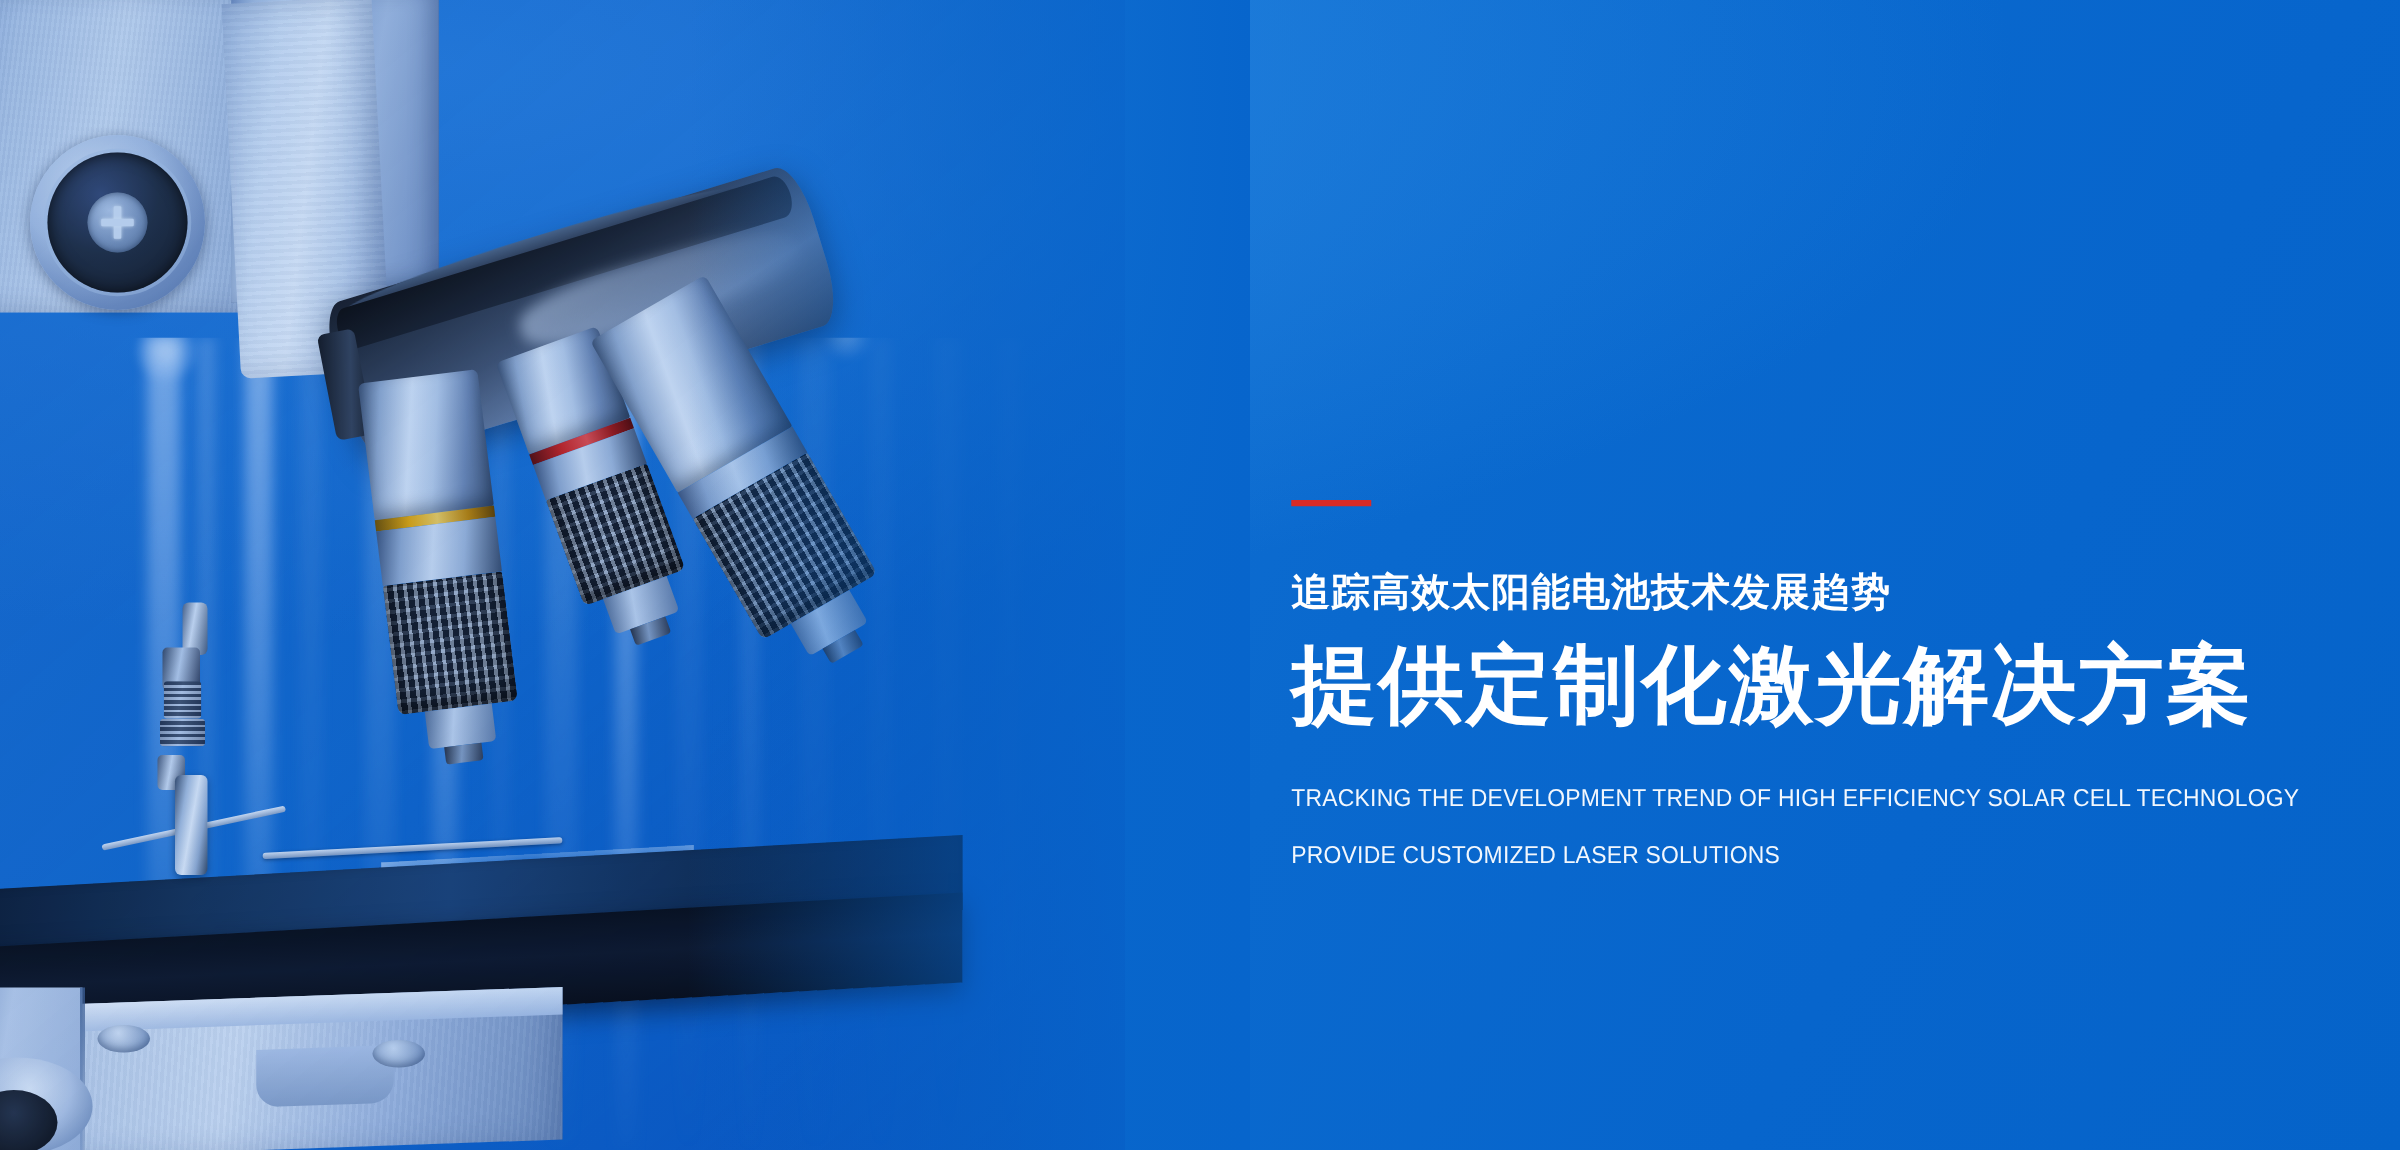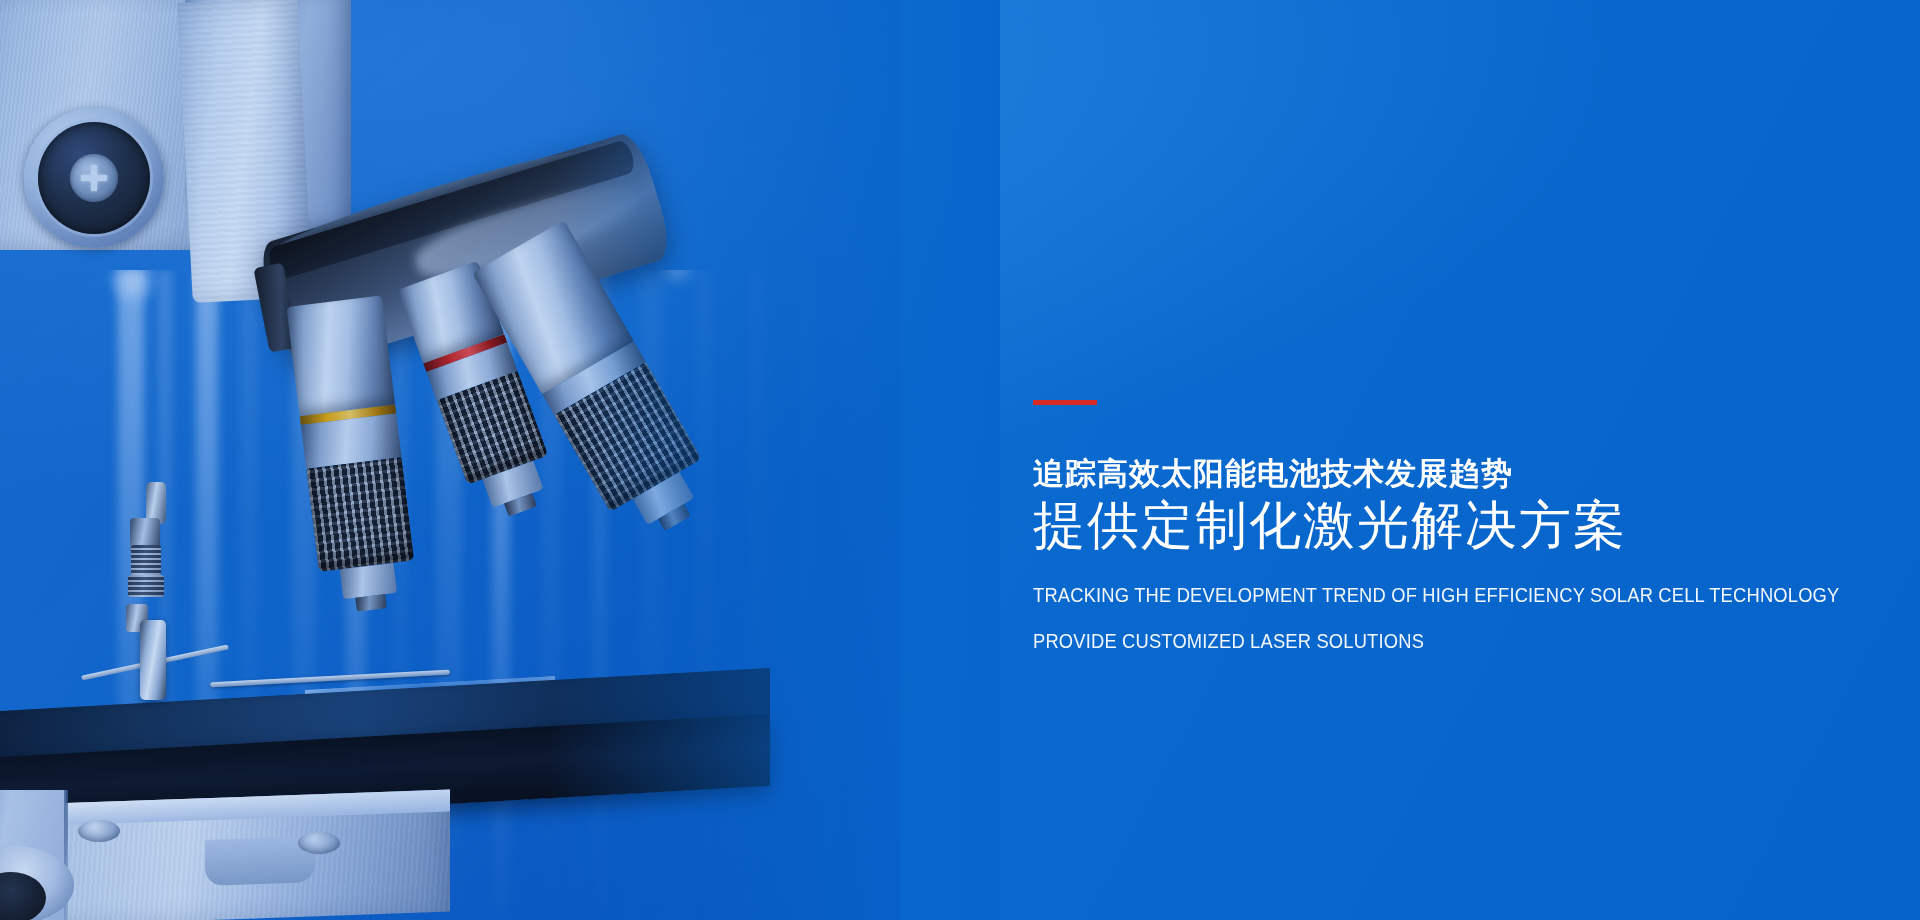--- a/index.html
+++ b/index.html
@@ -318,26 +318,26 @@
 
   
   .copy{
     position:absolute; left:1033px; top:400px; width:840px;
   }
   .accent-bar{
     width:64px; height:5px; background:#D92B26; margin-bottom:53px;
   }
   .subhead{
     font-size:31px; font-weight:bold; color:#FFFFFF;
-    letter-spacing:1px; line-height:1; margin-bottom:8px;
+    letter-spacing:1px; line-height:1; margin-bottom:22px;
     white-space:nowrap;
   }
   .headline{
-    font-size:52px; font-weight:normal; color:#FFFFFF;
-    letter-spacing:2px; line-height:1.1; margin-bottom:32px;
+    font-size:68px; font-weight:bold; color:#FFFFFF;
+    letter-spacing:2px; line-height:1.1; margin-bottom:44px;
     white-space:nowrap;
   }
   .en-line{
     font-size:19.5px; color:#F2F7FD; letter-spacing:.2px;
     line-height:1; white-space:nowrap;
     transform:scaleX(.94); transform-origin:left center;
   }
   .en-line.first{ margin-bottom:26px; }
 </style>
 </head>

